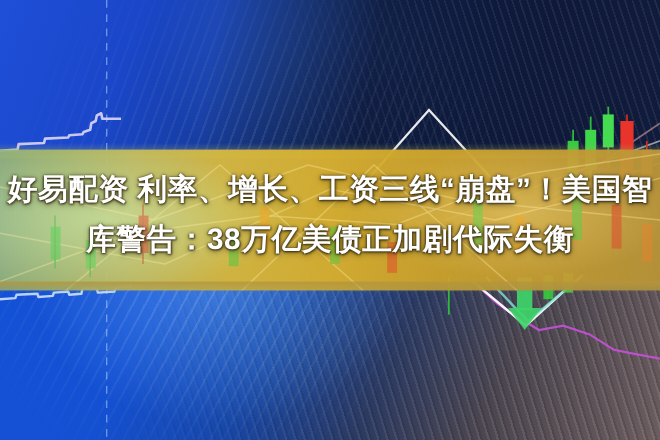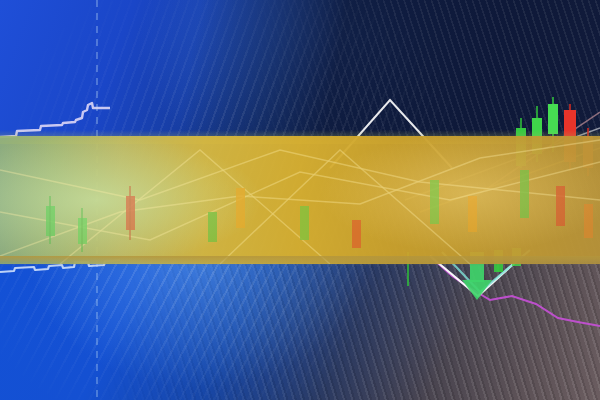--- a/index.html
+++ b/index.html
@@ -226,14 +226,16 @@
         <rect x="430" y="180" width="9" height="44" fill="#46dc52"></rect>
         <rect x="468" y="196" width="9" height="36" fill="#f5a623"></rect>
         <rect x="520" y="170" width="9" height="48" fill="#3fd64a"></rect>
         <rect x="556" y="186" width="9" height="40" fill="#e8342a"></rect>
         <rect x="584" y="204" width="9" height="34" fill="#f0802a"></rect>
       </g>
     </svg>
   </div>
   <div class="gold-bottom-edge"></div>
 
+  <div class="headline"><span>好易配资 利率、增长、工资三线“崩盘”！美国智</span>
+<span>库警告：38万亿美债正加剧代际失衡</span></div>
 
 </div>
 
 </body></html>

